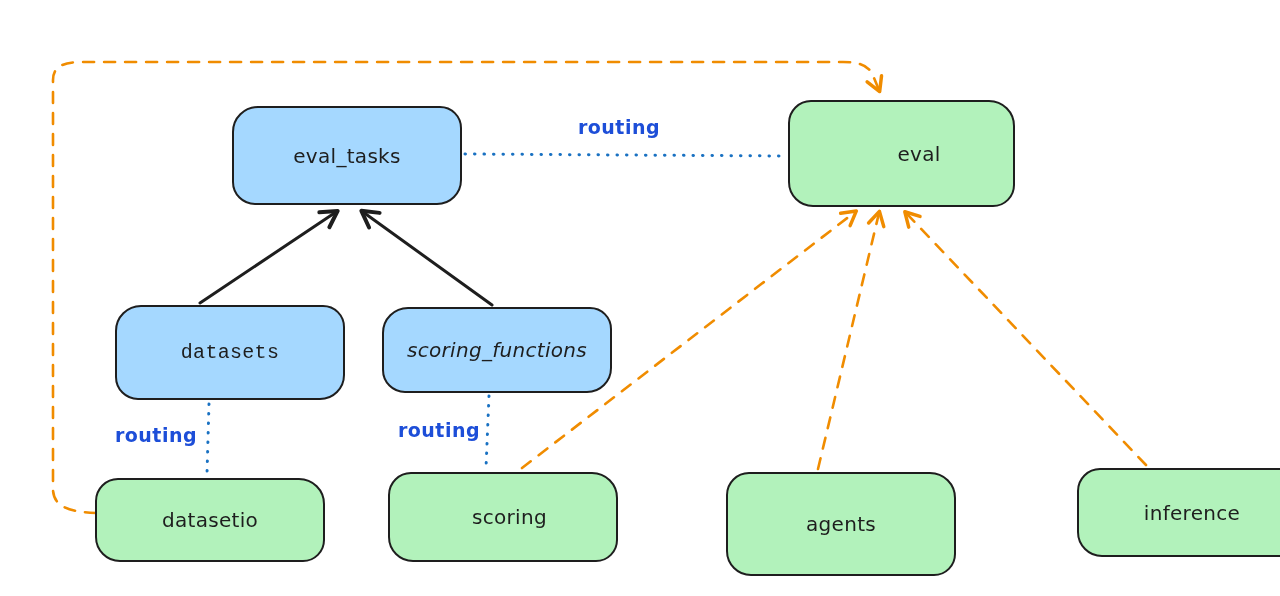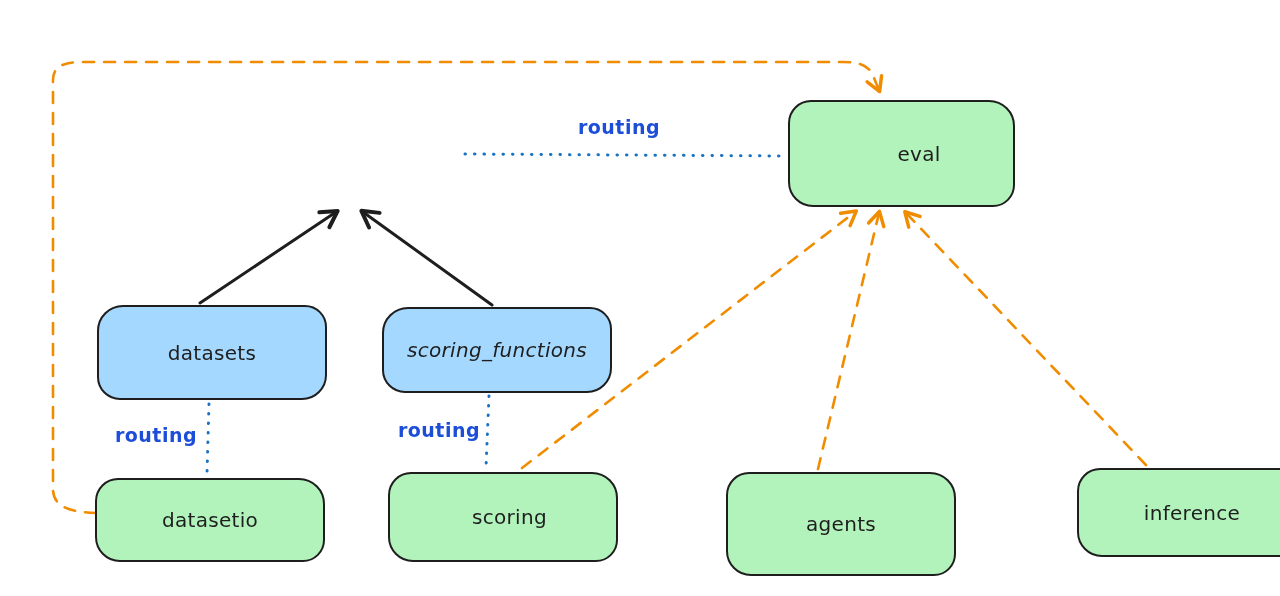--- a/index.html
+++ b/index.html
@@ -65,21 +65,24 @@
     <line x1="465" y1="154" x2="785" y2="156" stroke="#1971c2" stroke-width="3" stroke-linecap="round" stroke-dasharray="0.5 9"></line>
     <line x1="209" y1="404" x2="207" y2="474" stroke="#1971c2" stroke-width="3" stroke-linecap="round" stroke-dasharray="0.5 9"></line>
     <line x1="489" y1="396" x2="486" y2="468" stroke="#1971c2" stroke-width="3" stroke-linecap="round" stroke-dasharray="0.5 9"></line>
 
     <line x1="522" y1="468" x2="855" y2="212" stroke="#f08c00" stroke-width="2.6" stroke-linecap="round" stroke-dasharray="11 10" marker-end="url(#arrow-orange)"></line>
     <line x1="818" y1="469" x2="879" y2="213" stroke="#f08c00" stroke-width="2.6" stroke-linecap="round" stroke-dasharray="11 10" marker-end="url(#arrow-orange)"></line>
     <line x1="1146" y1="465" x2="906" y2="213" stroke="#f08c00" stroke-width="2.6" stroke-linecap="round" stroke-dasharray="11 10" marker-end="url(#arrow-orange)"></line>
     <path d="M 96 513 C 70 512 53 507 53 489 L 53 80 C 53 66 64 62 82 62 L 843 62 C 863 62 870 67 874 78 L 879 90" fill="none" stroke="#f08c00" stroke-width="2.6" stroke-linecap="round" stroke-dasharray="11 10" marker-end="url(#arrow-orange)"></path>
   </svg>
 
-  <div class="node blue" style="left:97px; top:305px; width:230px; height:95px;">
+  <div class="node blue" style="left:232px; top:106px; width:230px; height:99px;">
+    <span>eval_tasks</span>
+  </div>
+  <div class="node blue" style="left:115px; top:305px; width:230px; height:95px;font-family:Liberation Mono, monospace;">
     <span>datasets</span>
   </div>
   <div class="node blue" style="left:382px; top:307px; width:230px; height:86px;font-style:italic;">
     <span>scoring_functions</span>
   </div>
 
   <div class="node green" style="left:788px; top:100px; width:227px; height:107px;padding-left:35px;">
     <span>eval</span>
   </div>
   <div class="node green" style="left:95px; top:478px; width:230px; height:84px;">

